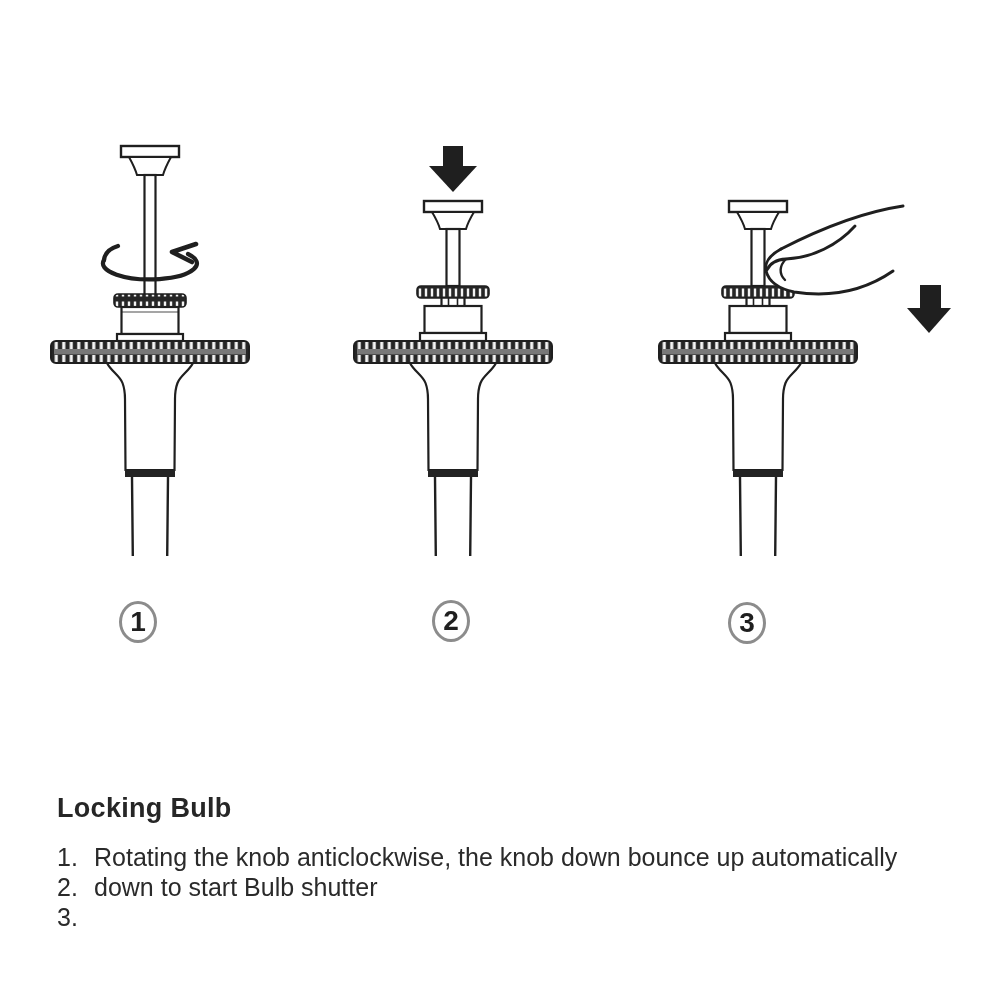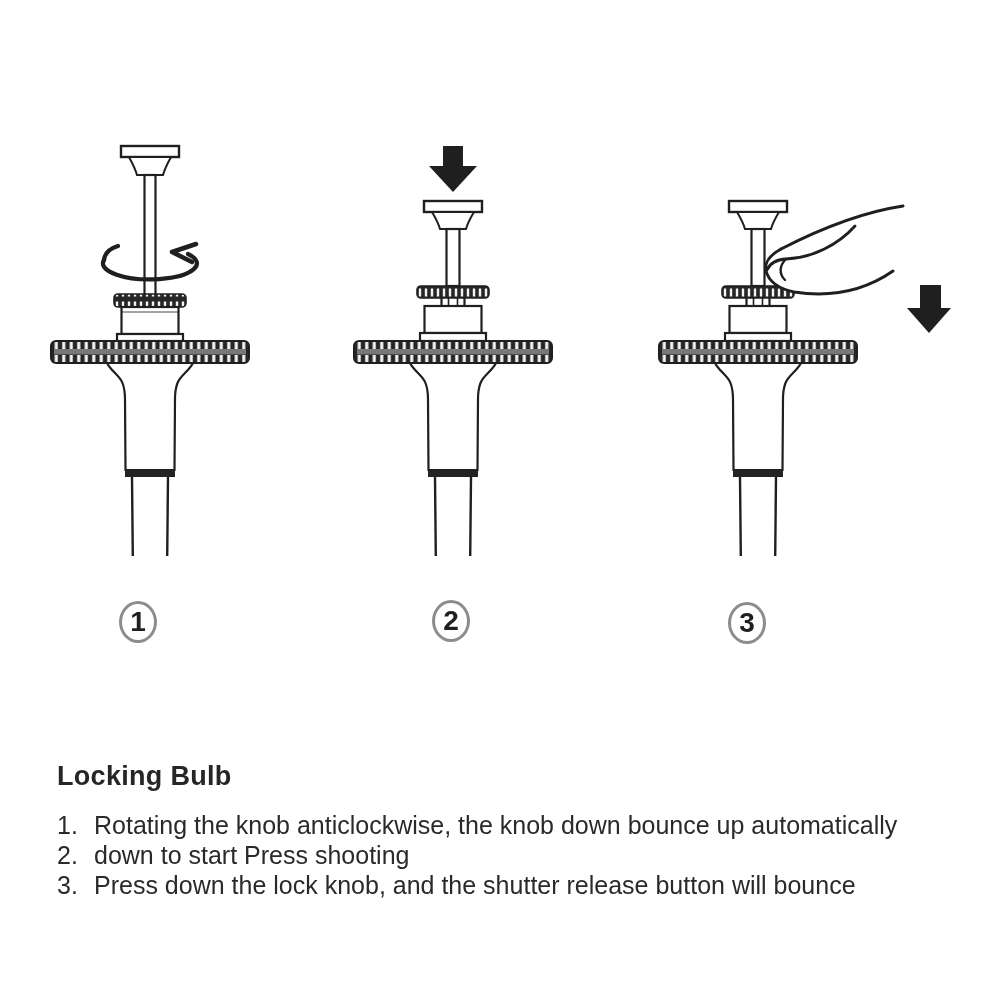--- a/index.html
+++ b/index.html
@@ -34,21 +34,21 @@
     font-weight: 700;
     color: #1f1f1f;
     background: #ffffff;
   }
   .badge-1 { left: 119px; top: 601px; }
   .badge-2 { left: 432px; top: 600px; }
   .badge-3 { left: 728px; top: 602px; }
   .text-block {
     position: absolute;
     left: 57px;
-    top: 761px;
+    top: 793px;
     width: 935px;
     color: #2a2a2a;
   }
   .heading {
     font-size: 27px;
     font-weight: 700;
     color: #262626;
     margin: 0 0 18px 0;
     letter-spacing: 0.3px;
   }
@@ -170,25 +170,24 @@
     <div class="instr-item">
       <div class="instr-num">1.</div>
       <div class="instr-lines">
         <div class="instr-line">Rotating the knob anticlockwise, the knob down bounce up automatically</div>
       </div>
     </div>
 
     <div class="instr-item">
       <div class="instr-num">2.</div>
       <div class="instr-lines">
-        <div class="instr-line">down to start Press shooting</div>
+        <div class="instr-line">down to start Bulb shutter</div>
       </div>
     </div>
 
     <div class="instr-item">
       <div class="instr-num">3.</div>
       <div class="instr-lines">
-        <div class="instr-line">Press down the lock knob, and the shutter release button will bounce</div>
       </div>
     </div>
   </div>
 
 </div>
 
 </body></html>

